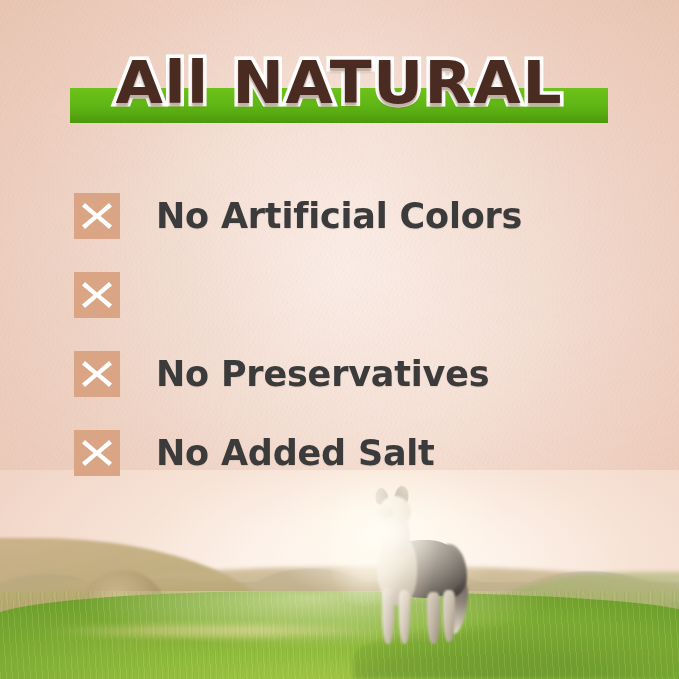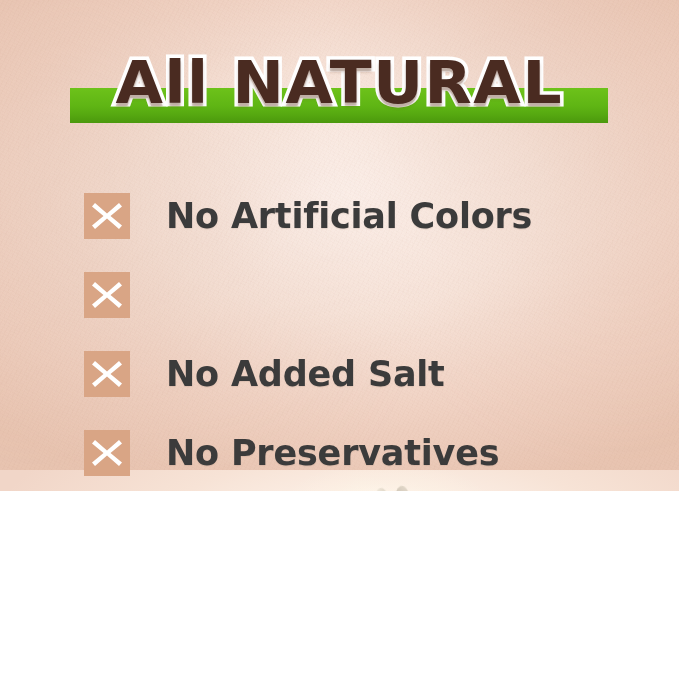--- a/index.html
+++ b/index.html
@@ -7,21 +7,21 @@
     padding: 0;
     background: #ffffff;
   }
   body {
     font-family: "Liberation Sans", sans-serif;
   }
 
   #poster {
     position: relative;
     width: 679px;
-    height: 491px;
+    height: 679px;
     overflow: hidden;
     background: #fdba74;
   }
 
   
   .bg-base {
     position: absolute;
     inset: 0;
     background:
       radial-gradient(ellipse 78% 62% at 50% 40%,
@@ -330,21 +330,21 @@
       0 3px 0 rgba(120,80,60,.22),
       0 4px 3px rgba(110,70,52,.30);
     transform: scaleX(1.04);
     transform-origin: center;
     white-space: nowrap;
   }
 
   
   .claims {
     position: absolute;
-    left: 84px;
+    left: 74px;
     top: 176px;
     width: 540px;
   }
   .claim-row {
     display: flex;
     align-items: center;
     height: 79px;
   }
   .xbox {
     position: relative;
@@ -440,26 +440,26 @@
         </svg>
       </span>
     </div>
 
     <div class="claim-row">
       <span class="xbox">
         <svg width="34" height="34" viewBox="0 0 34 34" aria-hidden="true">
           <path d="M5 4 L17 14.5 L29 4 L32 7.5 L20.5 17 L32 26.5 L29 30 L17 19.5 L5 30 L2 26.5 L13.5 17 L2 7.5 Z" fill="#ffffff"></path>
         </svg>
       </span>
-      <span class="claim-label">No Added Salt</span>
+      <span class="claim-label">No Preservatives</span>
     </div>
 
     <div class="claim-row">
       <span class="xbox">
         <svg width="34" height="34" viewBox="0 0 34 34" aria-hidden="true">
           <path d="M5 4 L17 14.5 L29 4 L32 7.5 L20.5 17 L32 26.5 L29 30 L17 19.5 L5 30 L2 26.5 L13.5 17 L2 7.5 Z" fill="#ffffff"></path>
         </svg>
       </span>
-      <span class="claim-label">No Preservatives</span>
+      <span class="claim-label">No Added Salt</span>
     </div>
 
   </div>
 </div>
 
 </body></html>

